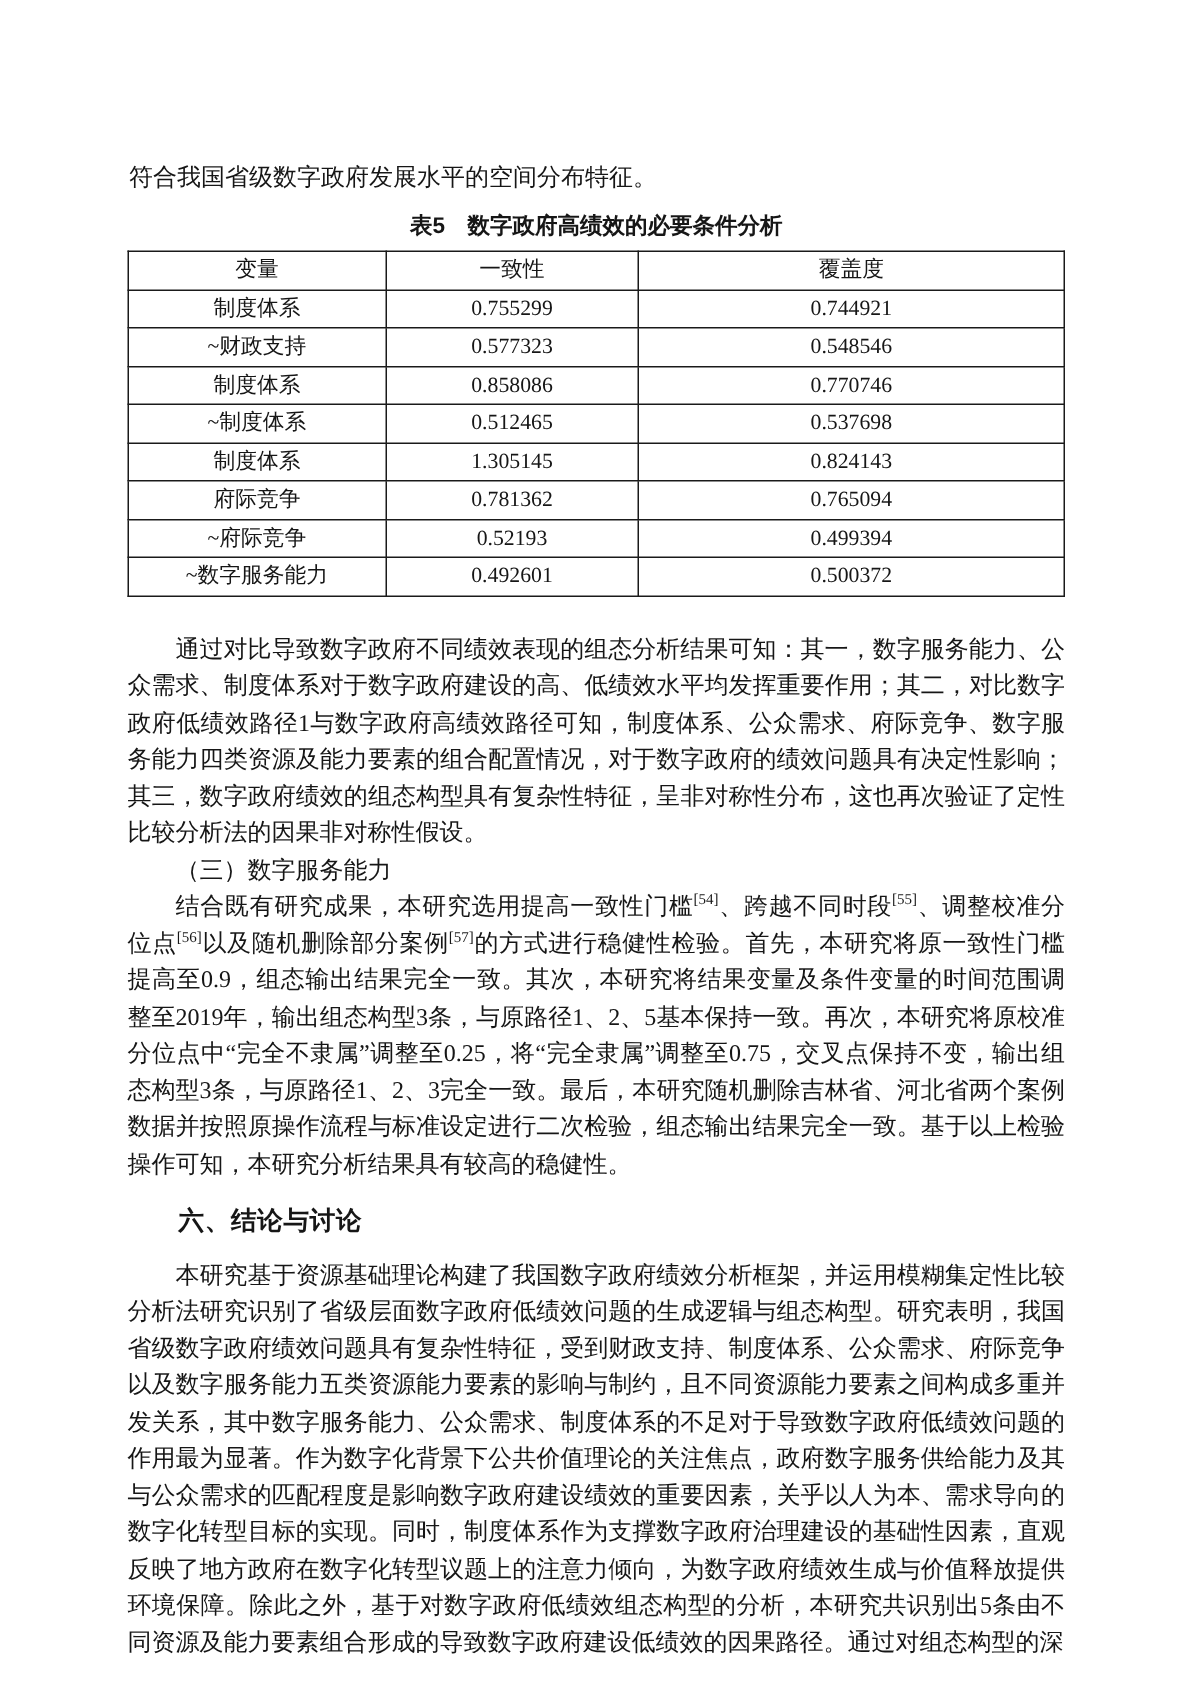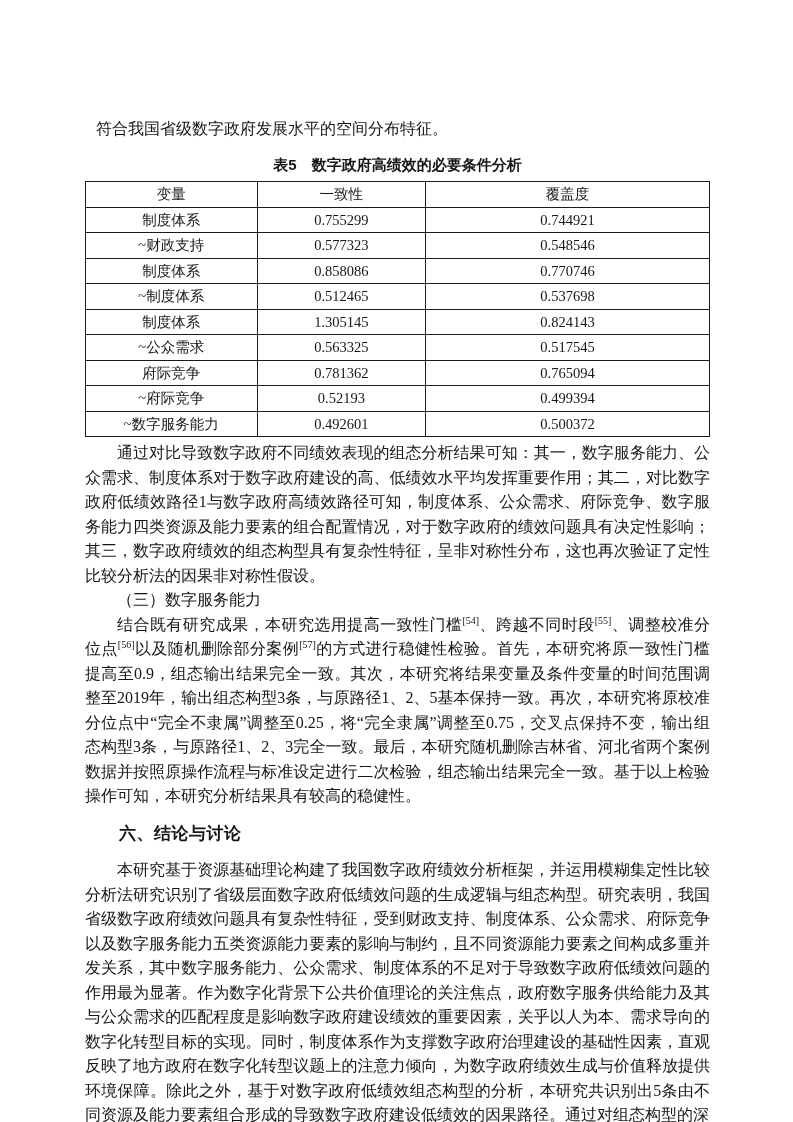--- a/index.html
+++ b/index.html
@@ -15,21 +15,21 @@
     background: #ffffff;
     box-sizing: border-box;
     padding: 106px 83px 0 85px;
     color: #161616;
     font-family: "Liberation Serif", "DejaVu Serif", serif;
     font-size: 16px;
     line-height: 24.5px;
     overflow: hidden;
   }
   .body-line {
-    margin: 11px;
+    margin: 1px;
     text-align: justify;
   }
   .para {
     margin: 0;
     text-align: justify;
   }
   .indent {
     text-indent: 2em;
   }
   .table-title {
@@ -37,21 +37,21 @@
     text-align: center;
     font-weight: bold;
     font-size: 15px;
     font-family: "Liberation Sans", "DejaVu Sans", sans-serif;
   }
   table.data-table {
     width: 100%;
     border-collapse: collapse;
     table-layout: fixed;
     font-size: 14.5px;
-    margin-bottom: 4px;
+    margin-bottom: 24px;
     padding-left: 40px;
   }
   table.data-table col.c1 { width: 27.5%; }
   table.data-table col.c2 { width: 27%; }
   table.data-table col.c3 { width: 45.5%; }
   table.data-table th,
   table.data-table td {
     border: 1px solid #1a1a1a;
     text-align: center;
     vertical-align: middle;
@@ -123,25 +123,20 @@
           <td>0.512465</td>
           <td>0.537698</td>
         </tr>
 
         <tr>
           <td>制度体系</td>
           <td>1.305145</td>
           <td>0.824143</td>
         </tr>
 
-        <tr>
-          <td>~公众需求</td>
-          <td>0.563325</td>
-          <td>0.517545</td>
-        </tr>
 
         <tr>
           <td>府际竞争</td>
           <td>0.781362</td>
           <td>0.765094</td>
         </tr>
 
         <tr>
           <td>~府际竞争</td>
           <td>0.52193</td>

